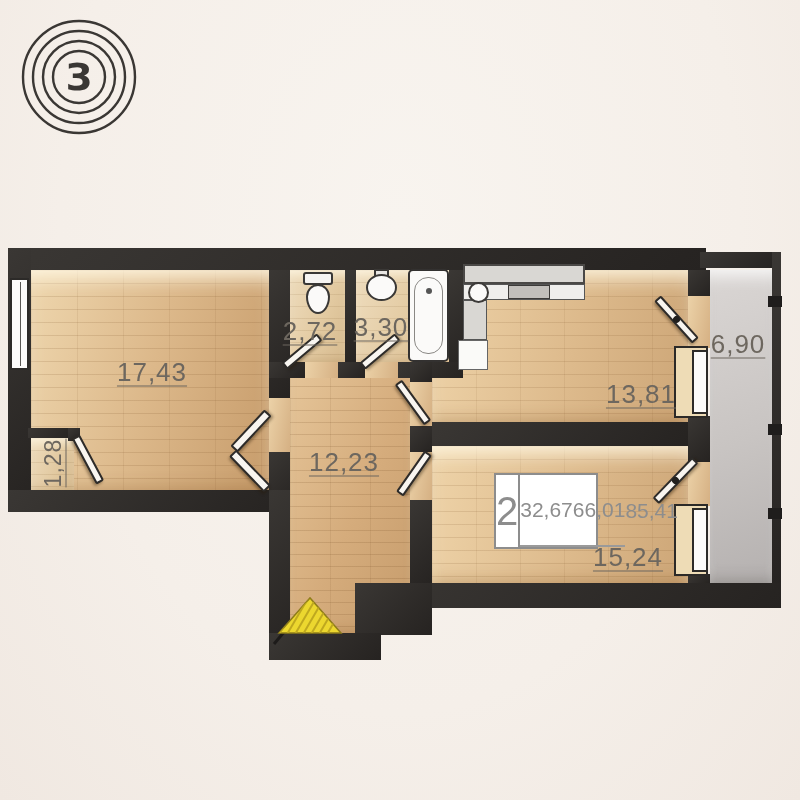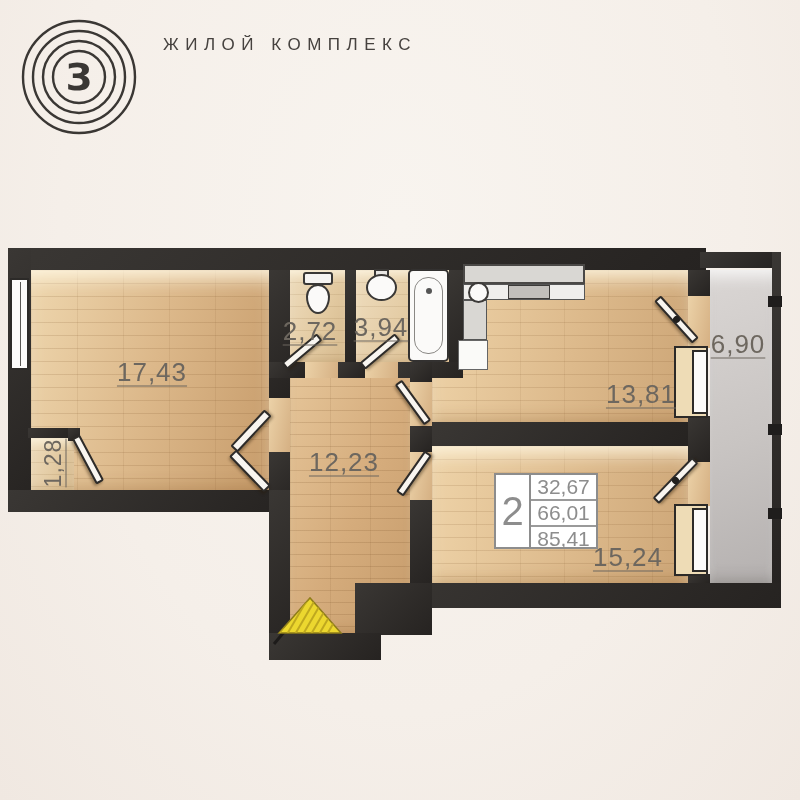--- a/index.html
+++ b/index.html
@@ -64,42 +64,41 @@
     text-decoration:underline;text-underline-offset:5px;text-decoration-thickness:1px;
     white-space:nowrap;
   }
   .rlabel.vert{transform:translate(-50%,-50%) rotate(-90deg);}
   .info{
     position:absolute;left:494px;top:473px;width:104px;height:76px;background:#ffffff;
     border:2px solid #8d8d8d;box-sizing:border-box;display:flex;z-index:6;
   }
   .info-rooms{width:33px;display:flex;align-items:center;justify-content:center;
     font-size:40px;font-weight:300;color:#8d8d8d;border-right:2px solid #8d8d8d;}
-  .info-vals{flex:1;display:flex;flex-direction:column;}
+  .info-vals{flex:1;display:flex;flex-direction:row;}
   .info-vals .v{flex:1;display:flex;align-items:center;justify-content:center;
     font-size:21px;font-weight:300;color:#8d8d8d;border-bottom:2px solid #9a9a9a;}
   .info-vals .v:last-child{border-bottom:none;}.z3{z-index:3}.z4{z-index:4}.z5{z-index:5}
 </style>
 </head>
 <body>
 
 <div class="page">
 
   <div class="brand">
     <svg class="logo" width="122" height="122" viewBox="0 0 122 122">
       <g fill="none" stroke="#3a3734" stroke-width="2.4">
         <circle cx="61" cy="61" r="56"></circle>
         <circle cx="61" cy="61" r="46"></circle>
         <circle cx="61" cy="61" r="36"></circle>
         <circle cx="61" cy="61" r="26"></circle>
       </g>
       <text x="61" y="74" text-anchor="middle" font-family="DejaVu Sans, sans-serif" font-size="37" font-weight="bold" fill="#3a3734">З</text>
     </svg>
     <div class="brand-text">
-      <div class="subtitle">ЖИЛОЙ КОМПЛЕКС</div>
     </div>
   </div>
 
   <div class="plan">
 
     <div class="floor wood-living" style="left:31px;top:270px;width:238px;height:222px;"></div>
     <div class="floor wood-light" style="left:31px;top:438px;width:43px;height:53px;"></div>
     <div class="floor wood-light" style="left:290px;top:270px;width:55px;height:92px;"></div>
     <div class="floor wood-light" style="left:356px;top:270px;width:93px;height:92px;"></div>
     <div class="floor wood-room" style="left:432px;top:270px;width:256px;height:152px;"></div>
@@ -199,21 +198,21 @@
         <line x1="26" y1="42" x2="54" y2="-6"></line>
           <line x1="34" y1="42" x2="62" y2="-6"></line>
         <line x1="42" y1="42" x2="70" y2="-6"></line>
           <line x1="50" y1="42" x2="78" y2="-6"></line>
       </g>
     </svg>
 
     <div class="rlabel z5" style="left:152px;top:372px;">17,43</div>
     <div class="rlabel vert z5" style="left:53px;top:463px;font-size:23px;">1,28</div>
     <div class="rlabel z5" style="left:310px;top:331px;">2,72</div>
-    <div class="rlabel z5" style="left:381px;top:327px;">3,94</div>
+    <div class="rlabel z5" style="left:381px;top:327px;">3,30</div>
     <div class="rlabel z5" style="left:344px;top:462px;">12,23</div>
     <div class="rlabel z5" style="left:641px;top:394px;">13,81</div>
     <div class="rlabel z5" style="left:628px;top:557px;">15,24</div>
     <div class="rlabel z5" style="left:738px;top:344px;">6,90</div>
 
     <div class="info">
       <div class="info-rooms">2</div>
       <div class="info-vals">
         <div class="v">32,67</div>
         <div class="v">66,01</div>

